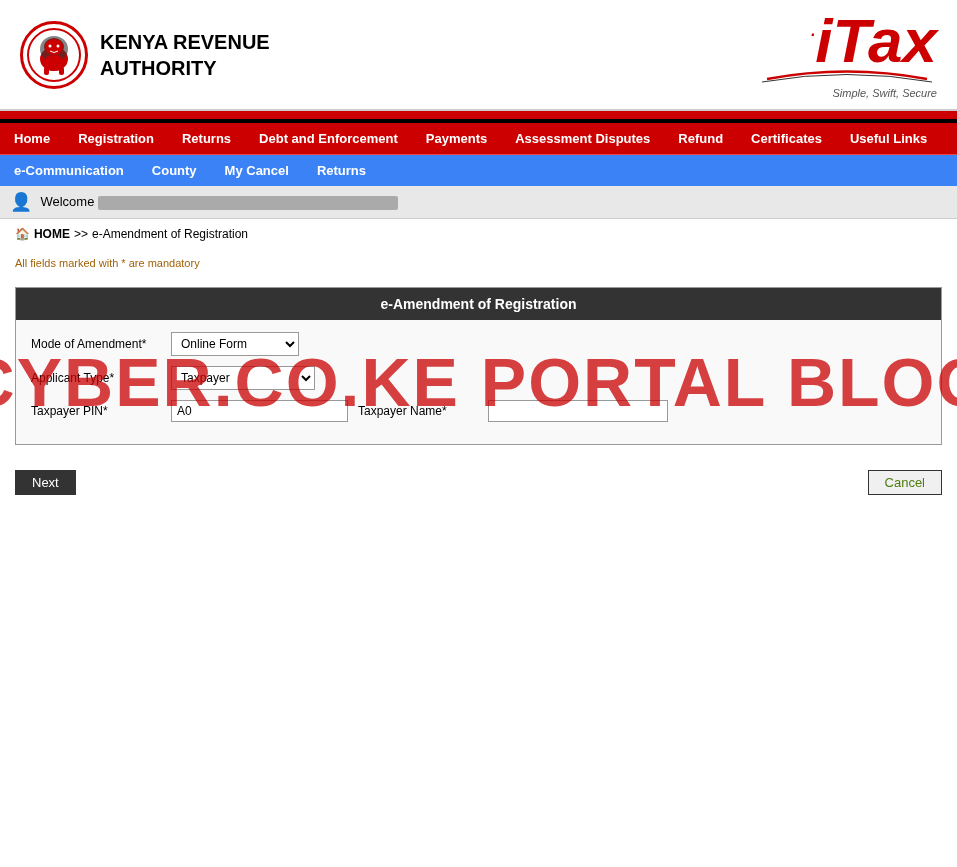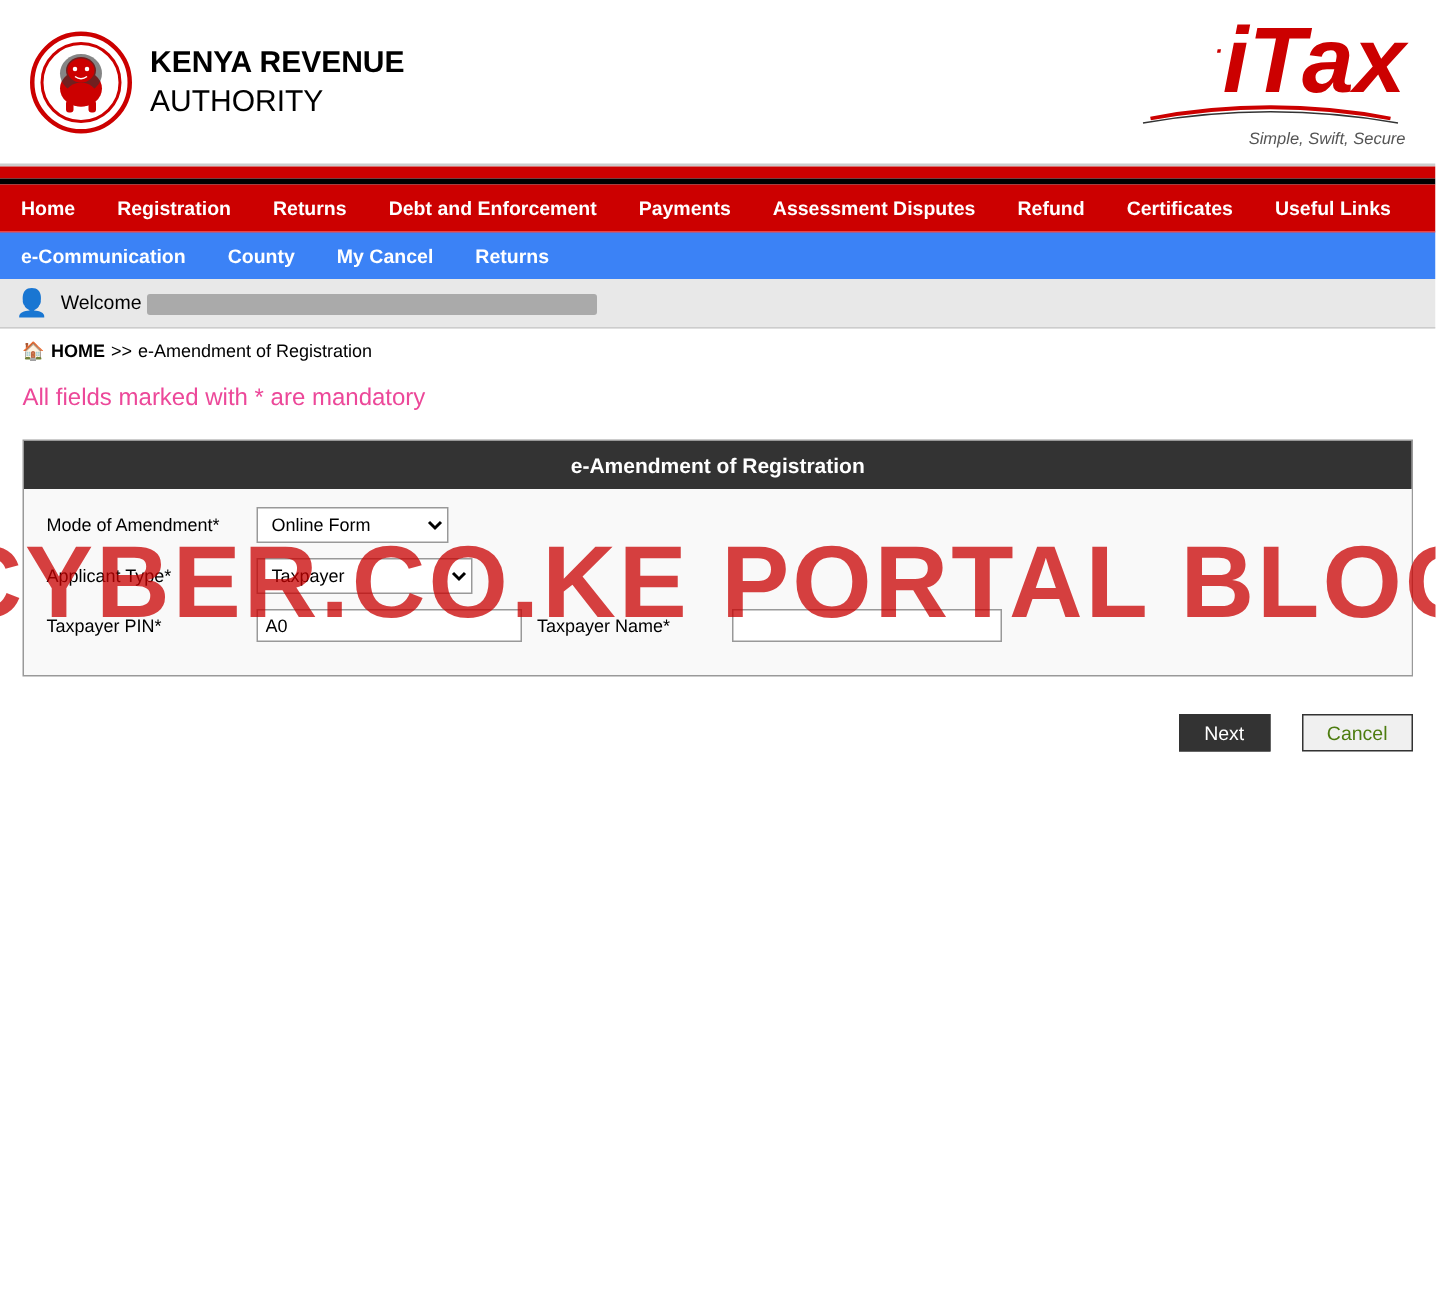--- a/index.html
+++ b/index.html
@@ -22,37 +22,37 @@
     .welcome-bar { background: #e8e8e8; padding: 5px 10px; display: flex; align-items: center; gap: 8px; border-bottom: 1px solid #ccc; }
     .welcome-bar .user-icon { font-size: 18px; color: #555; }
     .welcome-bar .welcome-text { font-size: 13px; }
     .welcome-bar .blurred { display: inline-block; background: #aaa; width: 300px; height: 14px; border-radius: 2px; vertical-align: middle; }
 
     
     .breadcrumb { padding: 8px 15px; font-size: 12px; display: flex; align-items: center; gap: 4px; }
     .breadcrumb a { color: #000; text-decoration: none; font-weight: bold; }
 
     
-    .mandatory-note { padding: 8px 15px; color: #ec4899; font-size: 16px; }
+    .mandatory-note { padding: 8px 15px; color: #a16207; font-size: 11px; }
 
     
     .form-container { margin: 10px 15px; border: 1px solid #999; }
     .form-title { background: #333; color: #fff; text-align: center; padding: 8px; font-size: 14px; font-weight: bold; }
     .form-body { padding: 12px 15px; background: #f9f9f9; }
     .form-row { display: flex; align-items: center; margin-bottom: 10px; gap: 10px; }
     .form-row label { font-size: 12px; color: #000; white-space: nowrap; min-width: 130px; }
     .form-row input[type="text"] { border: 1px solid #999; padding: 3px 5px; font-size: 12px; background: #fff; }
     .form-row select { border: 1px solid #999; padding: 3px 5px; font-size: 12px; background: #fff; }
 
     
     .form-section { position: relative; }
     .watermark { position: absolute; top: 50%; left: 50%; transform: translate(-50%, -50%); font-size: 68px; font-weight: 900; color: rgba(200,0,0,0.75); white-space: nowrap; pointer-events: none; z-index: 10; letter-spacing: 2px; }
 
     
-    .button-row { display: flex; justify-content: flex-end; gap: 21px; padding: 15px; }
+    .button-row { display: flex; justify-content: space-between; gap: 21px; padding: 15px; }
     .btn { padding: 4px 16px; font-size: 13px; cursor: pointer; border: 1px solid #333; }
     .btn-next { background: #333; color: #fff; }
     .btn-cancel { background: #f0f0f0; color: #4d7c0f; }
 
     
     .itax-container { display: flex; flex-direction: column; align-items: flex-end; }
     .itax-main { display: flex; align-items: baseline; }
     .itax-slogan { font-size: 11px; color: #555; font-style: italic; text-align: right; }
 
     
@@ -79,21 +79,21 @@
         <path d="M24 24 Q28 27 32 24" stroke="#fff" stroke-width="1" fill="none"></path>
 
         <ellipse cx="28" cy="36" rx="10" ry="8" fill="#cc0000"></ellipse>
 
         <rect x="18" y="40" width="5" height="8" rx="2" fill="#cc0000"></rect>
         <rect x="33" y="40" width="5" height="8" rx="2" fill="#cc0000"></rect>
       </svg>
     </div>
     <div>
       <div style="font-size:20px; font-weight:bold; color:#000; text-transform:uppercase; line-height:1.3;">Kenya Revenue</div>
-      <div style="font-size:20px; font-weight:normal; color:#000; text-transform:uppercase; line-height:1.3;">Authority</div>
+      <div style="font-size:20px; font-weight:bold; color:#000; text-transform:uppercase; line-height:1.3;">Authority</div>
     </div>
   </div>
   <div class="itax-container">
     <div class="itax-main">
       <span style="font-style:italic; font-size:62px; font-weight:900; color:#cc0000; line-height:1;">
         <sup style="font-size:16px; color:#cc0000; vertical-align:super;">·</sup><span>i</span>
       </span>
       <span style="font-style:italic; font-size:62px; font-weight:900; color:#cc0000; line-height:1;">Tax</span>
     </div>
 

